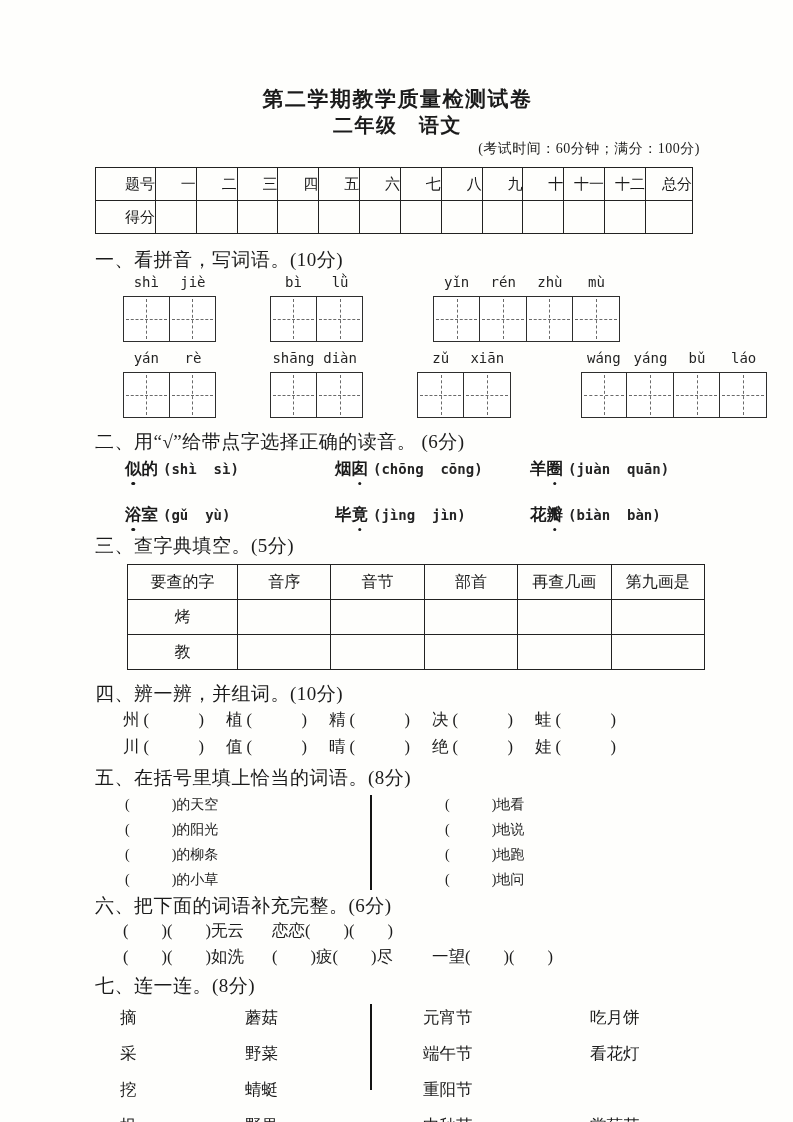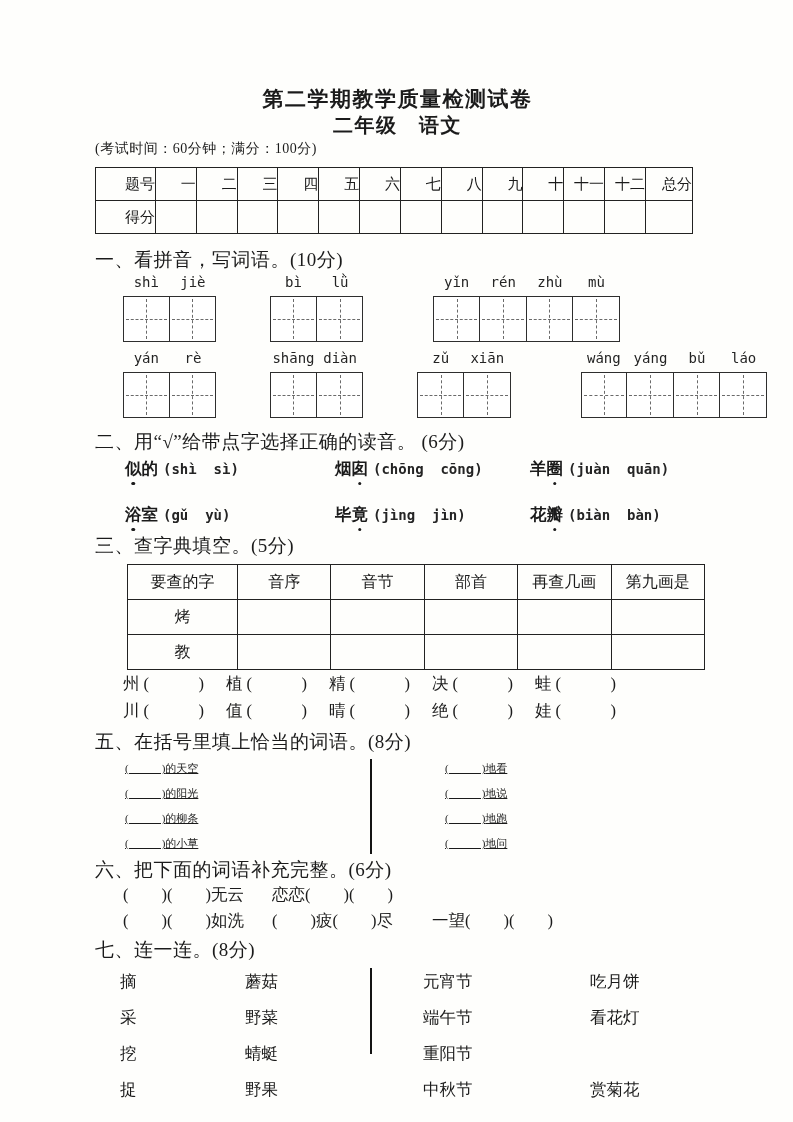--- a/index.html
+++ b/index.html
@@ -5,21 +5,21 @@
   * { margin:0; padding:0; box-sizing:border-box; }
   html,body { background:#ffffff; }
   .page {
     width:793px; height:1122px; background:#fefefc; color:#1b1b1b;
     font-family:"Liberation Serif","DejaVu Serif",serif;
     padding:86px 93px 0 95px; overflow:hidden; position:relative;
   }
   
   .title { font-size:21px; font-weight:bold; text-align:center; letter-spacing:1.5px; line-height:26px; }
   .subtitle { font-size:20px; font-weight:bold; text-align:center; letter-spacing:1.5px; line-height:26px; }
-  .exam-info { font-size:14px; text-align:left; line-height:21px; letter-spacing:0.5px; }
+  .exam-info { font-size:14px; text-align:right; line-height:21px; letter-spacing:0.5px; }
   
   .score-table { border-collapse:collapse; table-layout:fixed; width:598px; margin-top:8px; }
   .score-table td { border:1.6px solid #222; height:33px; text-align:right; font-size:15px; overflow:hidden; }
   
   .sec-heading { font-size:19px; line-height:24px; letter-spacing:0.5px; }
   .mt16{margin-top:14px;} .mt12{margin-top:12px;} .mt6{margin-top:6px;} .mt4{margin-top:4px;} .mt2{margin-top:2px;}
   
   .s1-row { display:flex; margin-left:28px; margin-top:2px;gap:25px; }
   .pgroup { margin-right:29px; }
   .pgroup.gap-big { margin-left:16px; margin-right:0; }
@@ -38,21 +38,21 @@
   
   .dict-table { border-collapse:collapse; table-layout:fixed; width:578px; margin:6px 0 0 32px; }
   .dict-table td { border:1.5px solid #222; height:35px; text-align:center; font-size:16px; }
   
   .s4-row { display:flex; padding-left:28px; line-height:27px; font-size:16.5px; }
   .s4-item { margin-right:22px; white-space:pre; }
   .blank { white-space:pre; }
   .s4-item .blank { margin-left:4px; }
   
   .s5-wrap { position:relative; margin-top:2px; }
-  .s5-row { display:grid; grid-template-columns:320px auto; padding-left:30px; line-height:25px; font-size:11px;text-decoration:underline; }
+  .s5-row { display:grid; grid-template-columns:320px auto; padding-left:30px; line-height:25px; font-size:14px; }
   .vline5 { position:absolute; left:275px; top:3px; height:95px; width:2px; background:#141414; }
   
   .s6-row { display:grid; grid-template-columns:149px 160px auto; padding-left:28px; line-height:26px; font-size:16.5px; white-space:pre; }
   
   .s7-wrap { position:relative; margin-top:2px; }
   .s7-row { display:grid; grid-template-columns:125px 178px 167px auto; padding-left:25px; line-height:36px; font-size:16.5px; }
   .vline7 { position:absolute; left:275px; top:4px; height:86px; width:2px; background:#141414; }
 </style>
 </head>
 <body>
@@ -241,20 +241,21 @@
       <td>教</td>
       <td></td>
       <td></td>
       <td></td>
       <td></td>
       <td></td>
     </tr>
   </tbody>
     </table>
 
+  <div class="sec-heading mt12">四、辨一辨，并组词。(10分)</div>
   <div class="s4-row">
     <span class="s4-item"><span>州</span><span class="blank">(　　　)</span></span>
     <span class="s4-item"><span>植</span><span class="blank">(　　　)</span></span>
     <span class="s4-item"><span>精</span><span class="blank">(　　　)</span></span>
     <span class="s4-item"><span>决</span><span class="blank">(　　　)</span></span>
     <span class="s4-item"><span>蛙</span><span class="blank">(　　　)</span></span>
   </div>
   <div class="s4-row">
     <span class="s4-item"><span>川</span><span class="blank">(　　　)</span></span>
     <span class="s4-item"><span>值</span><span class="blank">(　　　)</span></span>

